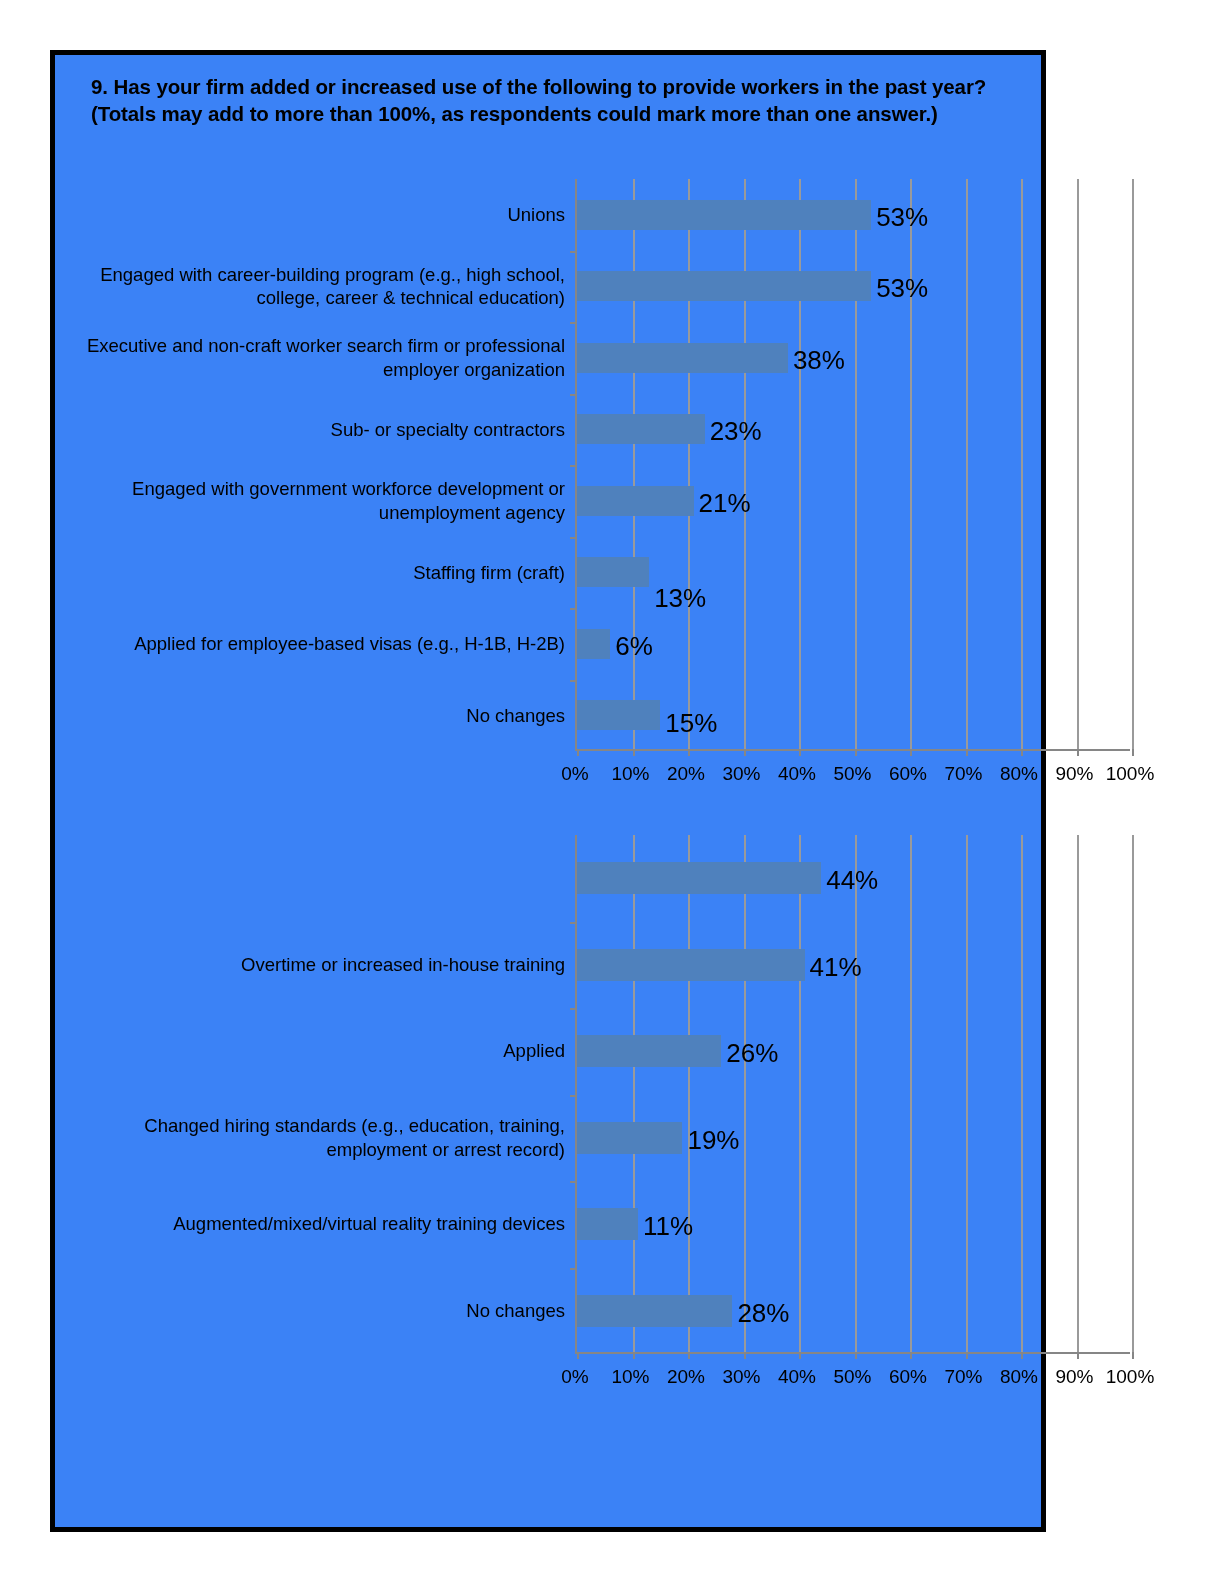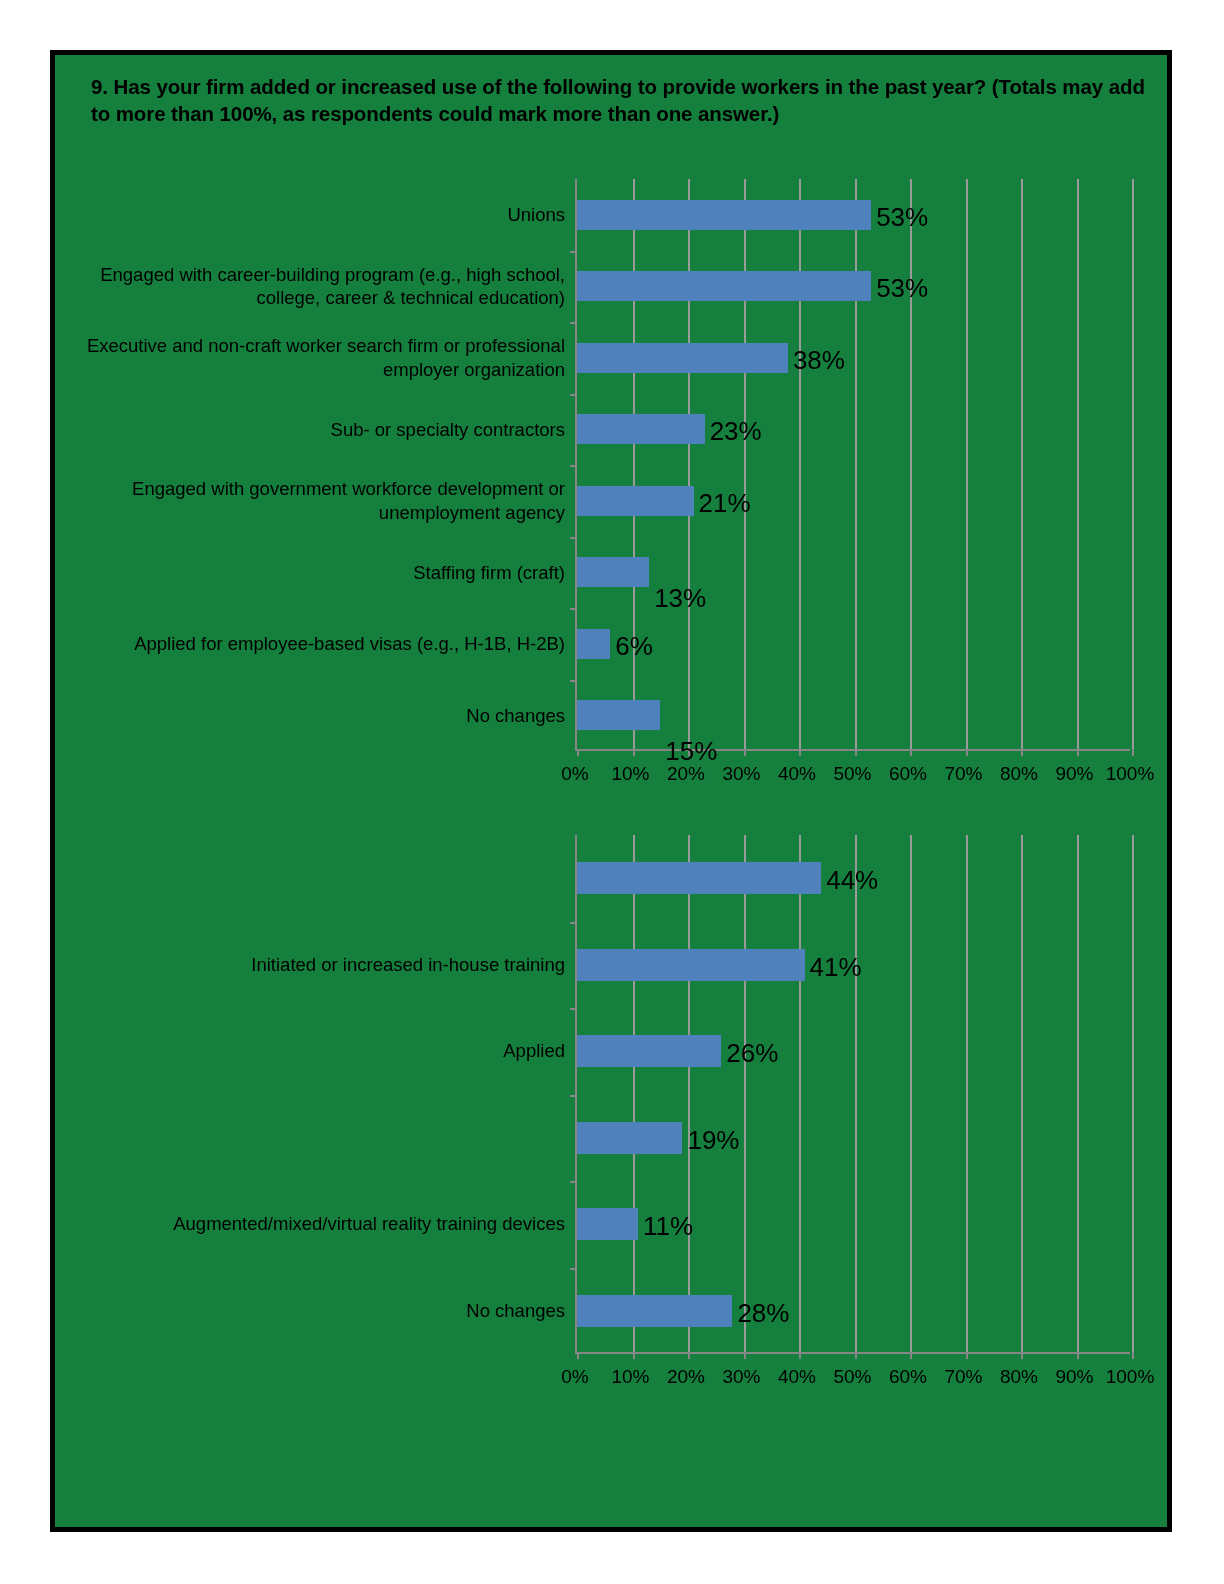--- a/index.html
+++ b/index.html
@@ -12,25 +12,25 @@
     height: 1584px;
     font-family: "Liberation Sans", sans-serif;
     color: #000000;
     overflow: hidden;
   }
 
   #page {
     position: absolute;
     left: 50px;
     top: 50px;
-    width: 1122px;
+    width: 996px;
     height: 1482px;
     border: 5px solid #000000;
     box-sizing: border-box;
-    background: #15803d;
+    background: #3b82f6;
   }
 
   .question-block {
     position: absolute;
     left: 0;
     width: 100%;
   }
 
   .q-title {
     font-size: 20.5px;
@@ -161,21 +161,21 @@
         <div class="bar-value" style="left: 737.9px; top: 217.75px;">38%</div>
         <div class="cat-label" style="width: 500px; left: 10px; top: 200.75px; height: 60px; display: flex; align-items: center; justify-content: flex-end;">Executive and non-craft worker search firm or professional employer organization</div>
         <div class="bar-value" style="left: 654.65px; top: 289.25px;">23%</div>
         <div class="cat-label" style="width: 500px; left: 10px; top: 272.25px; height: 60px; display: flex; align-items: center; justify-content: flex-end;">Sub- or specialty contractors</div>
         <div class="bar-value" style="left: 643.55px; top: 360.75px;">21%</div>
         <div class="cat-label" style="width: 500px; left: 10px; top: 343.75px; height: 60px; display: flex; align-items: center; justify-content: flex-end;">Engaged with government workforce development or unemployment agency</div>
         <div class="bar-value" style="left: 599.15px; top: 432.25px; margin-top: 24px;">13%</div>
         <div class="cat-label" style="width: 500px; left: 10px; top: 415.25px; height: 60px; display: flex; align-items: center; justify-content: flex-end;">Staffing firm (craft)</div>
         <div class="bar-value" style="left: 560.3px; top: 503.75px;">6%</div>
         <div class="cat-label" style="width: 500px; left: 10px; top: 486.75px; height: 60px; display: flex; align-items: center; justify-content: flex-end;">Applied for employee-based visas (e.g., H-1B, H-2B)</div>
-        <div class="bar-value" style="left: 610.25px; top: 609px;">15%</div>
+        <div class="bar-value" style="left: 610.25px; top: 581px;">15%</div>
         <div class="cat-label" style="width: 500px; left: 10px; top: 558.25px; height: 60px; display: flex; align-items: center; justify-content: flex-end;">No changes</div>
       </div>
   </div>
 
   <div class="question-block" style="top:740px;">
     <div class="chart" id="chart-1" style="height:640px;">
         <div class="plot" style="left: 520px; top: 40px; width: 555px; height: 519px;">
           <div class="xtick-mark" style="left: 0px;"></div>
           <div class="gridline" style="left: 55.5px;"></div>
           <div class="xtick-mark" style="left: 55.5px;"></div>
@@ -215,24 +215,25 @@
         <div class="xlabel" style="left: 641.5px; width: 90px; top: 571px;">30%</div>
         <div class="xlabel" style="left: 697px; width: 90px; top: 571px;">40%</div>
         <div class="xlabel" style="left: 752.5px; width: 90px; top: 571px;">50%</div>
         <div class="xlabel" style="left: 808px; width: 90px; top: 571px;">60%</div>
         <div class="xlabel" style="left: 863.5px; width: 90px; top: 571px;">70%</div>
         <div class="xlabel" style="left: 919px; width: 90px; top: 571px;">80%</div>
         <div class="xlabel" style="left: 974.5px; width: 90px; top: 571px;">90%</div>
         <div class="xlabel" style="left: 1030px; width: 90px; top: 571px;">100%</div>
         <div class="bar-value" style="left: 771.2px; top: 70.25px;">44%</div>
         <div class="bar-value" style="left: 754.55px; top: 156.75px;">41%</div>
-        <div class="cat-label" style="width: 500px; left: 10px; top: 139.75px; height: 60px; display: flex; align-items: center; justify-content: flex-end;">Initiated or increased in-house training</div>
+        <div class="cat-label" style="width: 500px; left: 10px; top: 139.75px; height: 60px; display: flex; align-items: center; justify-content: flex-end;">Overtime or increased in-house training</div>
         <div class="bar-value" style="left: 671.3px; top: 243.25px;">26%</div>
         <div class="cat-label" style="width: 500px; left: 10px; top: 226.25px; height: 60px; display: flex; align-items: center; justify-content: flex-end;">Applied</div>
         <div class="bar-value" style="left: 632.45px; top: 329.75px;">19%</div>
+        <div class="cat-label" style="width: 500px; left: 10px; top: 312.75px; height: 60px; display: flex; align-items: center; justify-content: flex-end;">Changed hiring standards (e.g., education, training, employment or arrest record)</div>
         <div class="bar-value" style="left: 588.05px; top: 416.25px;">11%</div>
         <div class="cat-label" style="width: 500px; left: 10px; top: 399.25px; height: 60px; display: flex; align-items: center; justify-content: flex-end;">Augmented/mixed/virtual reality training devices</div>
         <div class="bar-value" style="left: 682.4px; top: 502.75px;">28%</div>
         <div class="cat-label" style="width: 500px; left: 10px; top: 485.75px; height: 60px; display: flex; align-items: center; justify-content: flex-end;">No changes</div>
       </div>
   </div>
 
 </div>
 
 </body></html>

